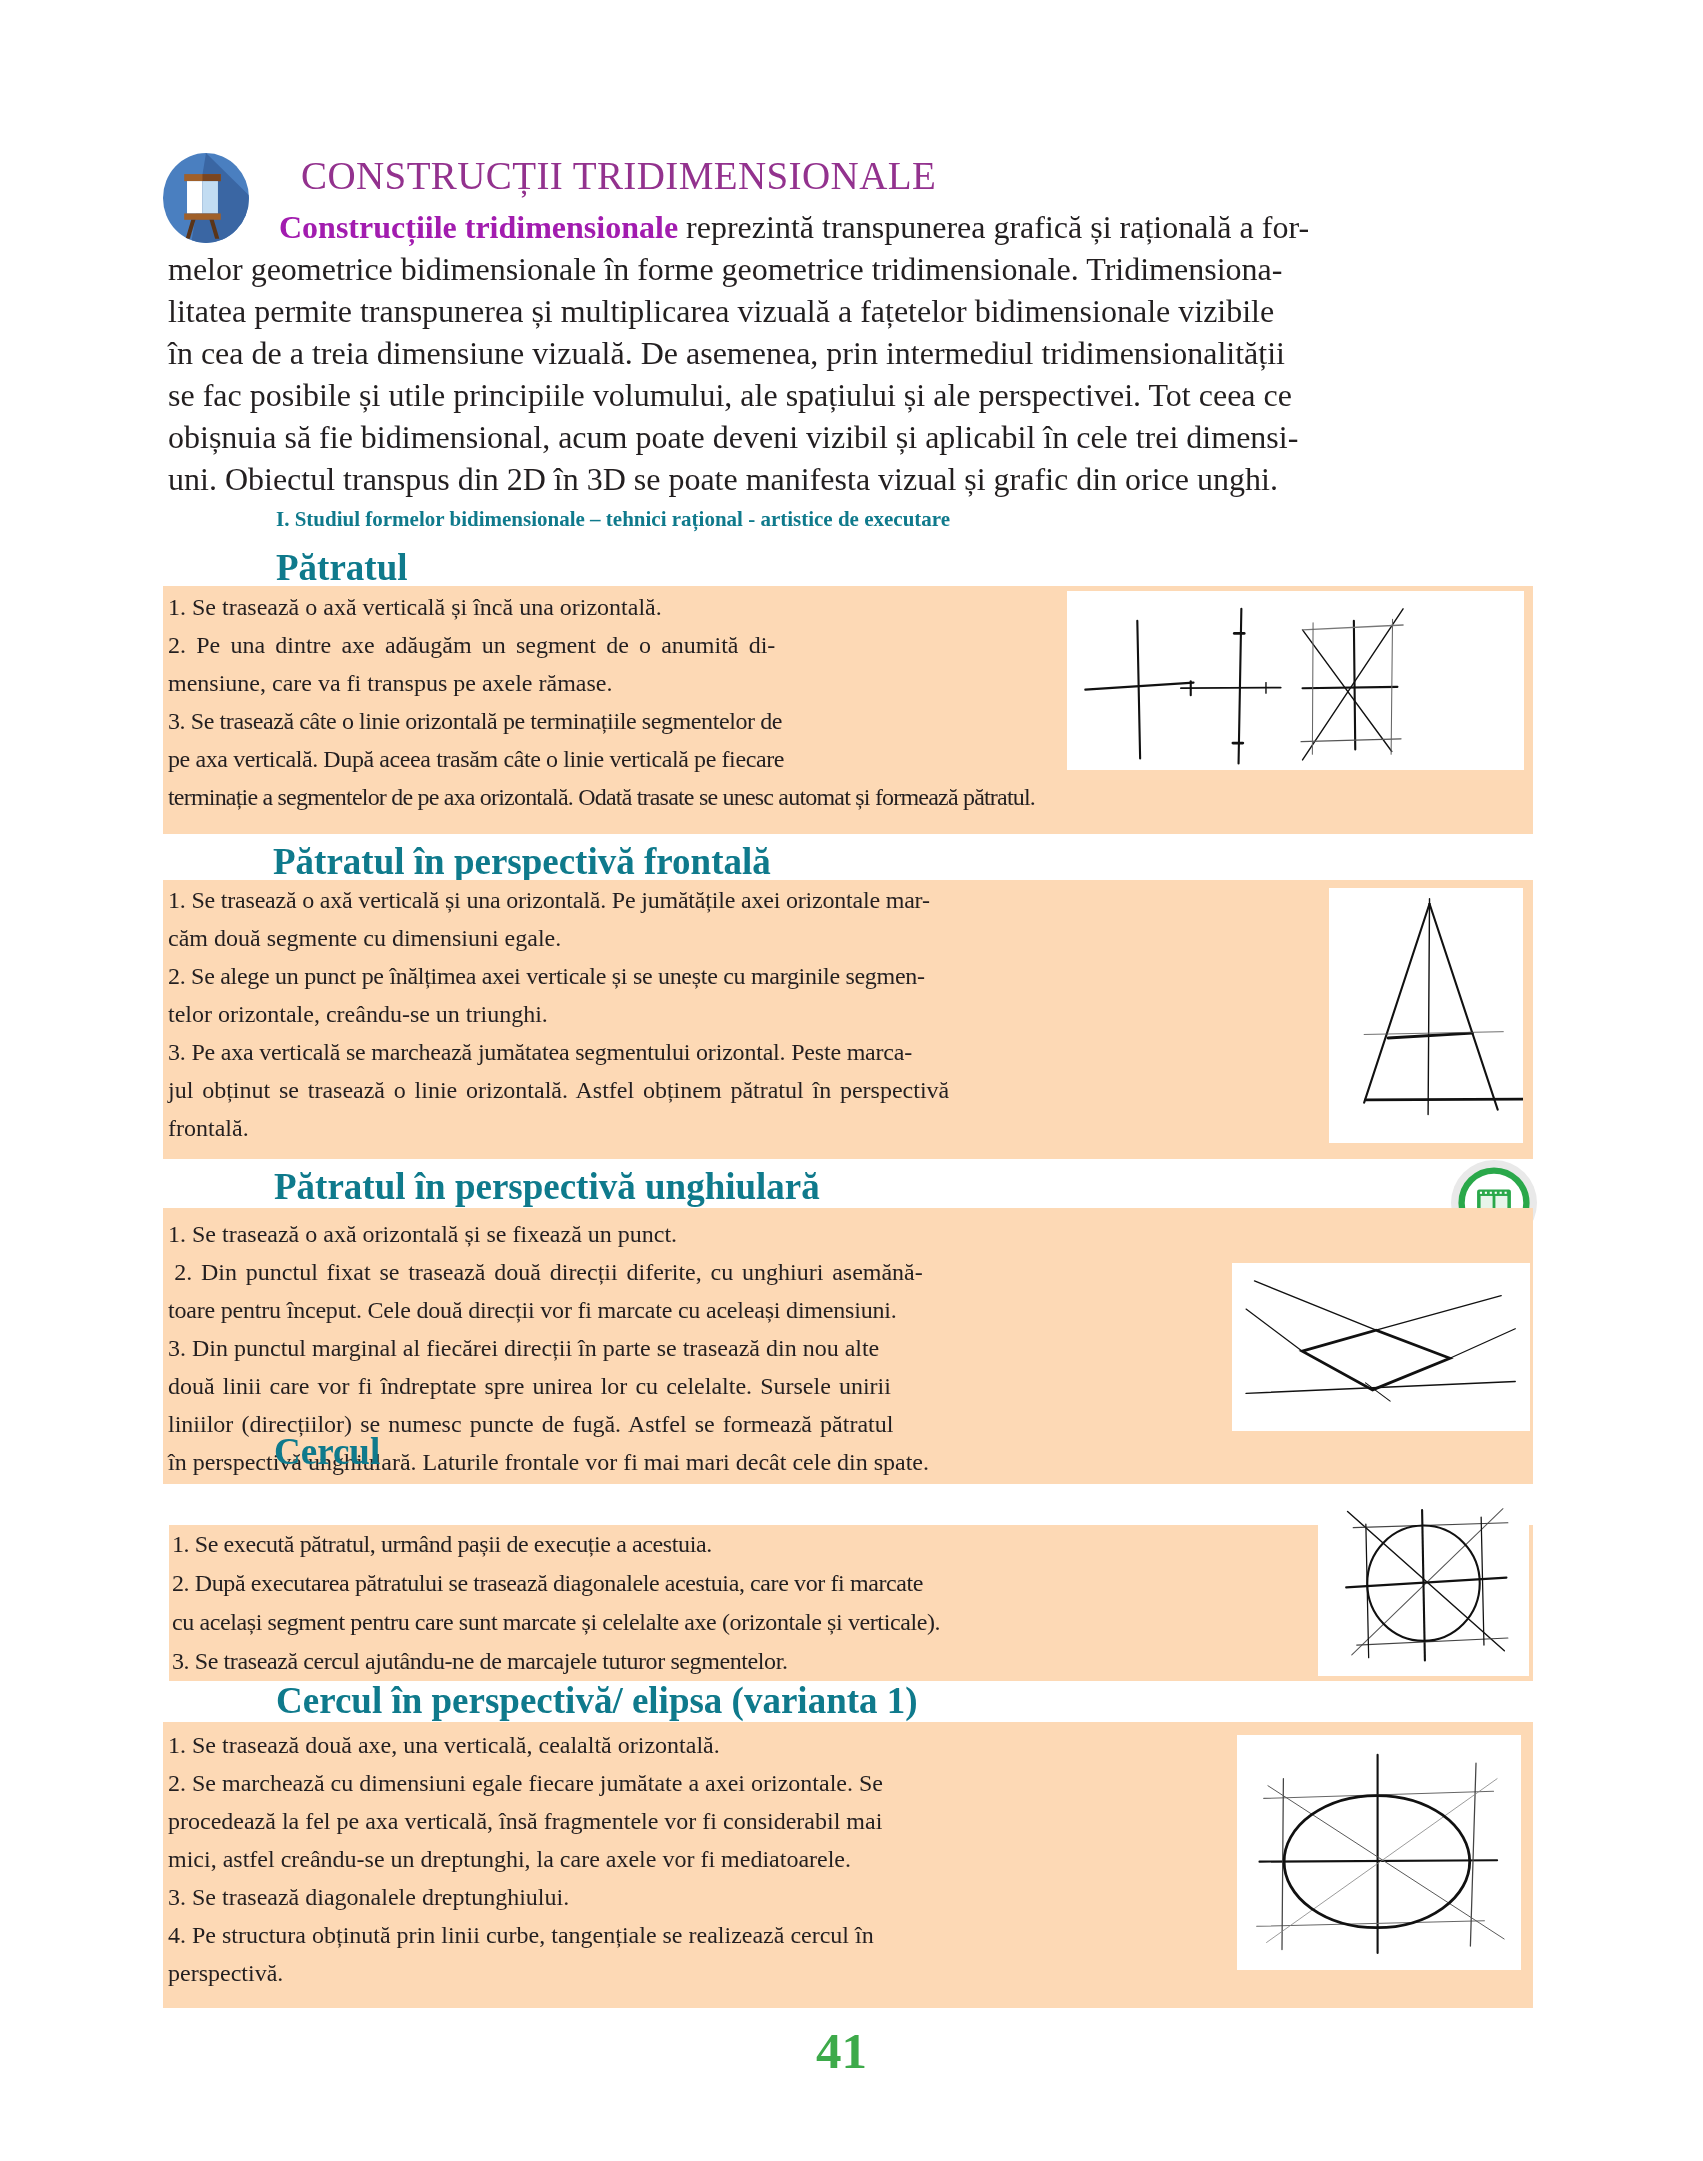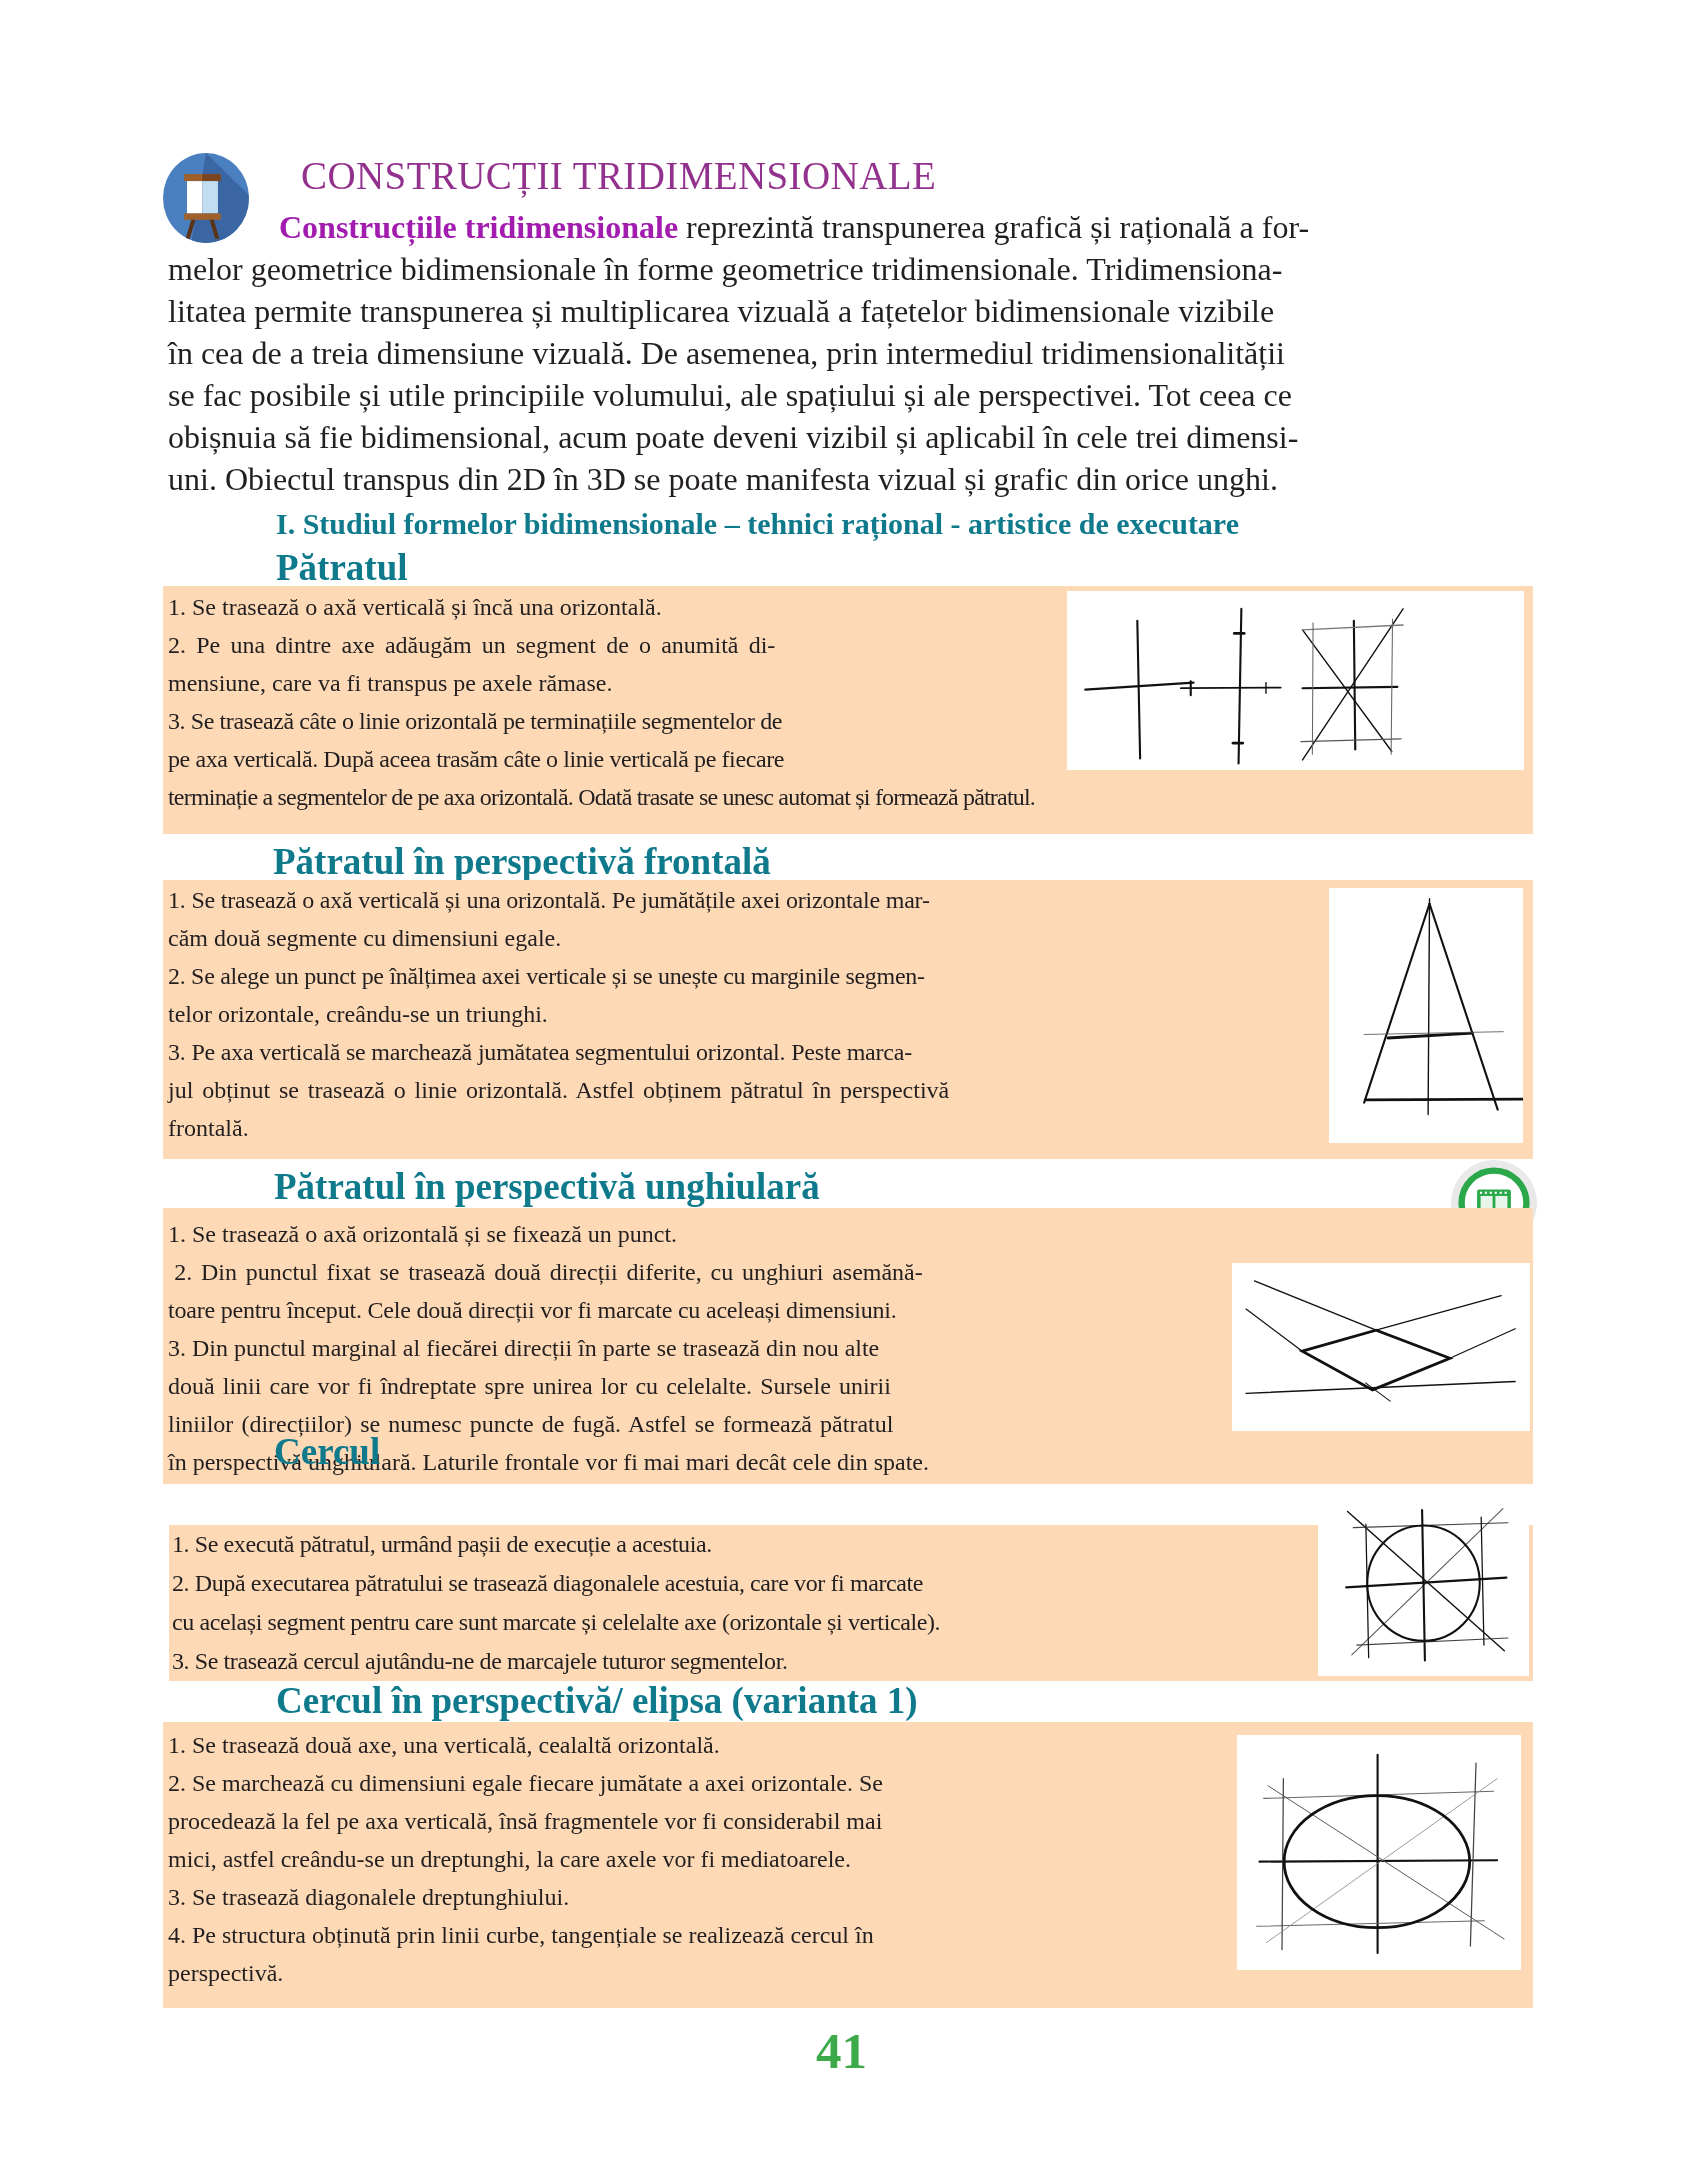--- a/index.html
+++ b/index.html
@@ -41,21 +41,21 @@
 <div class="abs intro">
   <div style="white-space:nowrap; padding-left:111px;"><span class="lead">Construcțiile tridimensionale</span><span> reprezintă transpunerea grafică și rațională a for-</span></div>
   <div style="white-space:nowrap;">melor geometrice bidimensionale în forme geometrice tridimensionale. Tridimensiona-</div>
   <div style="white-space:nowrap;">litatea permite transpunerea și multiplicarea vizuală a fațetelor bidimensionale vizibile</div>
   <div style="white-space:nowrap;">în cea de a treia dimensiune vizuală. De asemenea, prin intermediul tridimensionalității</div>
   <div style="white-space:nowrap;">se fac posibile și utile principiile volumului, ale spațiului și ale perspectivei. Tot ceea ce</div>
   <div style="white-space:nowrap;">obișnuia să fie bidimensional, acum poate deveni vizibil și aplicabil în cele trei dimensi-</div>
   <div style="white-space:nowrap;">uni. Obiectul transpus din 2D în 3D se poate manifesta vizual și grafic din orice unghi.</div>
 </div>
 
-<div class="abs h-sec" style="left:276px; top:509px; font-size:30px;">I. Studiul formelor bidimensionale – tehnici rațional - artistice de executare</div>
+<div class="abs h-sec" style="left:276px; top:509px; font-size:21px;">I. Studiul formelor bidimensionale – tehnici rațional - artistice de executare</div>
 
 <div class="abs h-sec" style="left:276px; top:549px;">Pătratul</div>
 <div class="abs box" style="left:163px; top:586px; width:1370px; height:248px;"></div>
 <div class="abs box-text" style="left:168px; top:588px;">
   <div>1. Se trasează o axă verticală și încă una orizontală.</div>
   <div style="word-spacing:4.2px;">2. Pe una dintre axe adăugăm un segment de o anumită di-</div>
   <div>mensiune, care va fi transpus pe axele rămase.</div>
   <div style="letter-spacing:-0.4px;">3. Se trasează câte o linie orizontală pe terminațiile segmentelor de</div>
   <div style="letter-spacing:-0.4px;">pe axa verticală. După aceea trasăm câte o linie verticală pe fiecare</div>
   <div style="letter-spacing:-0.8px;">terminație a segmentelor de pe axa orizontală. Odată trasate se unesc automat și formează pătratul.</div>

